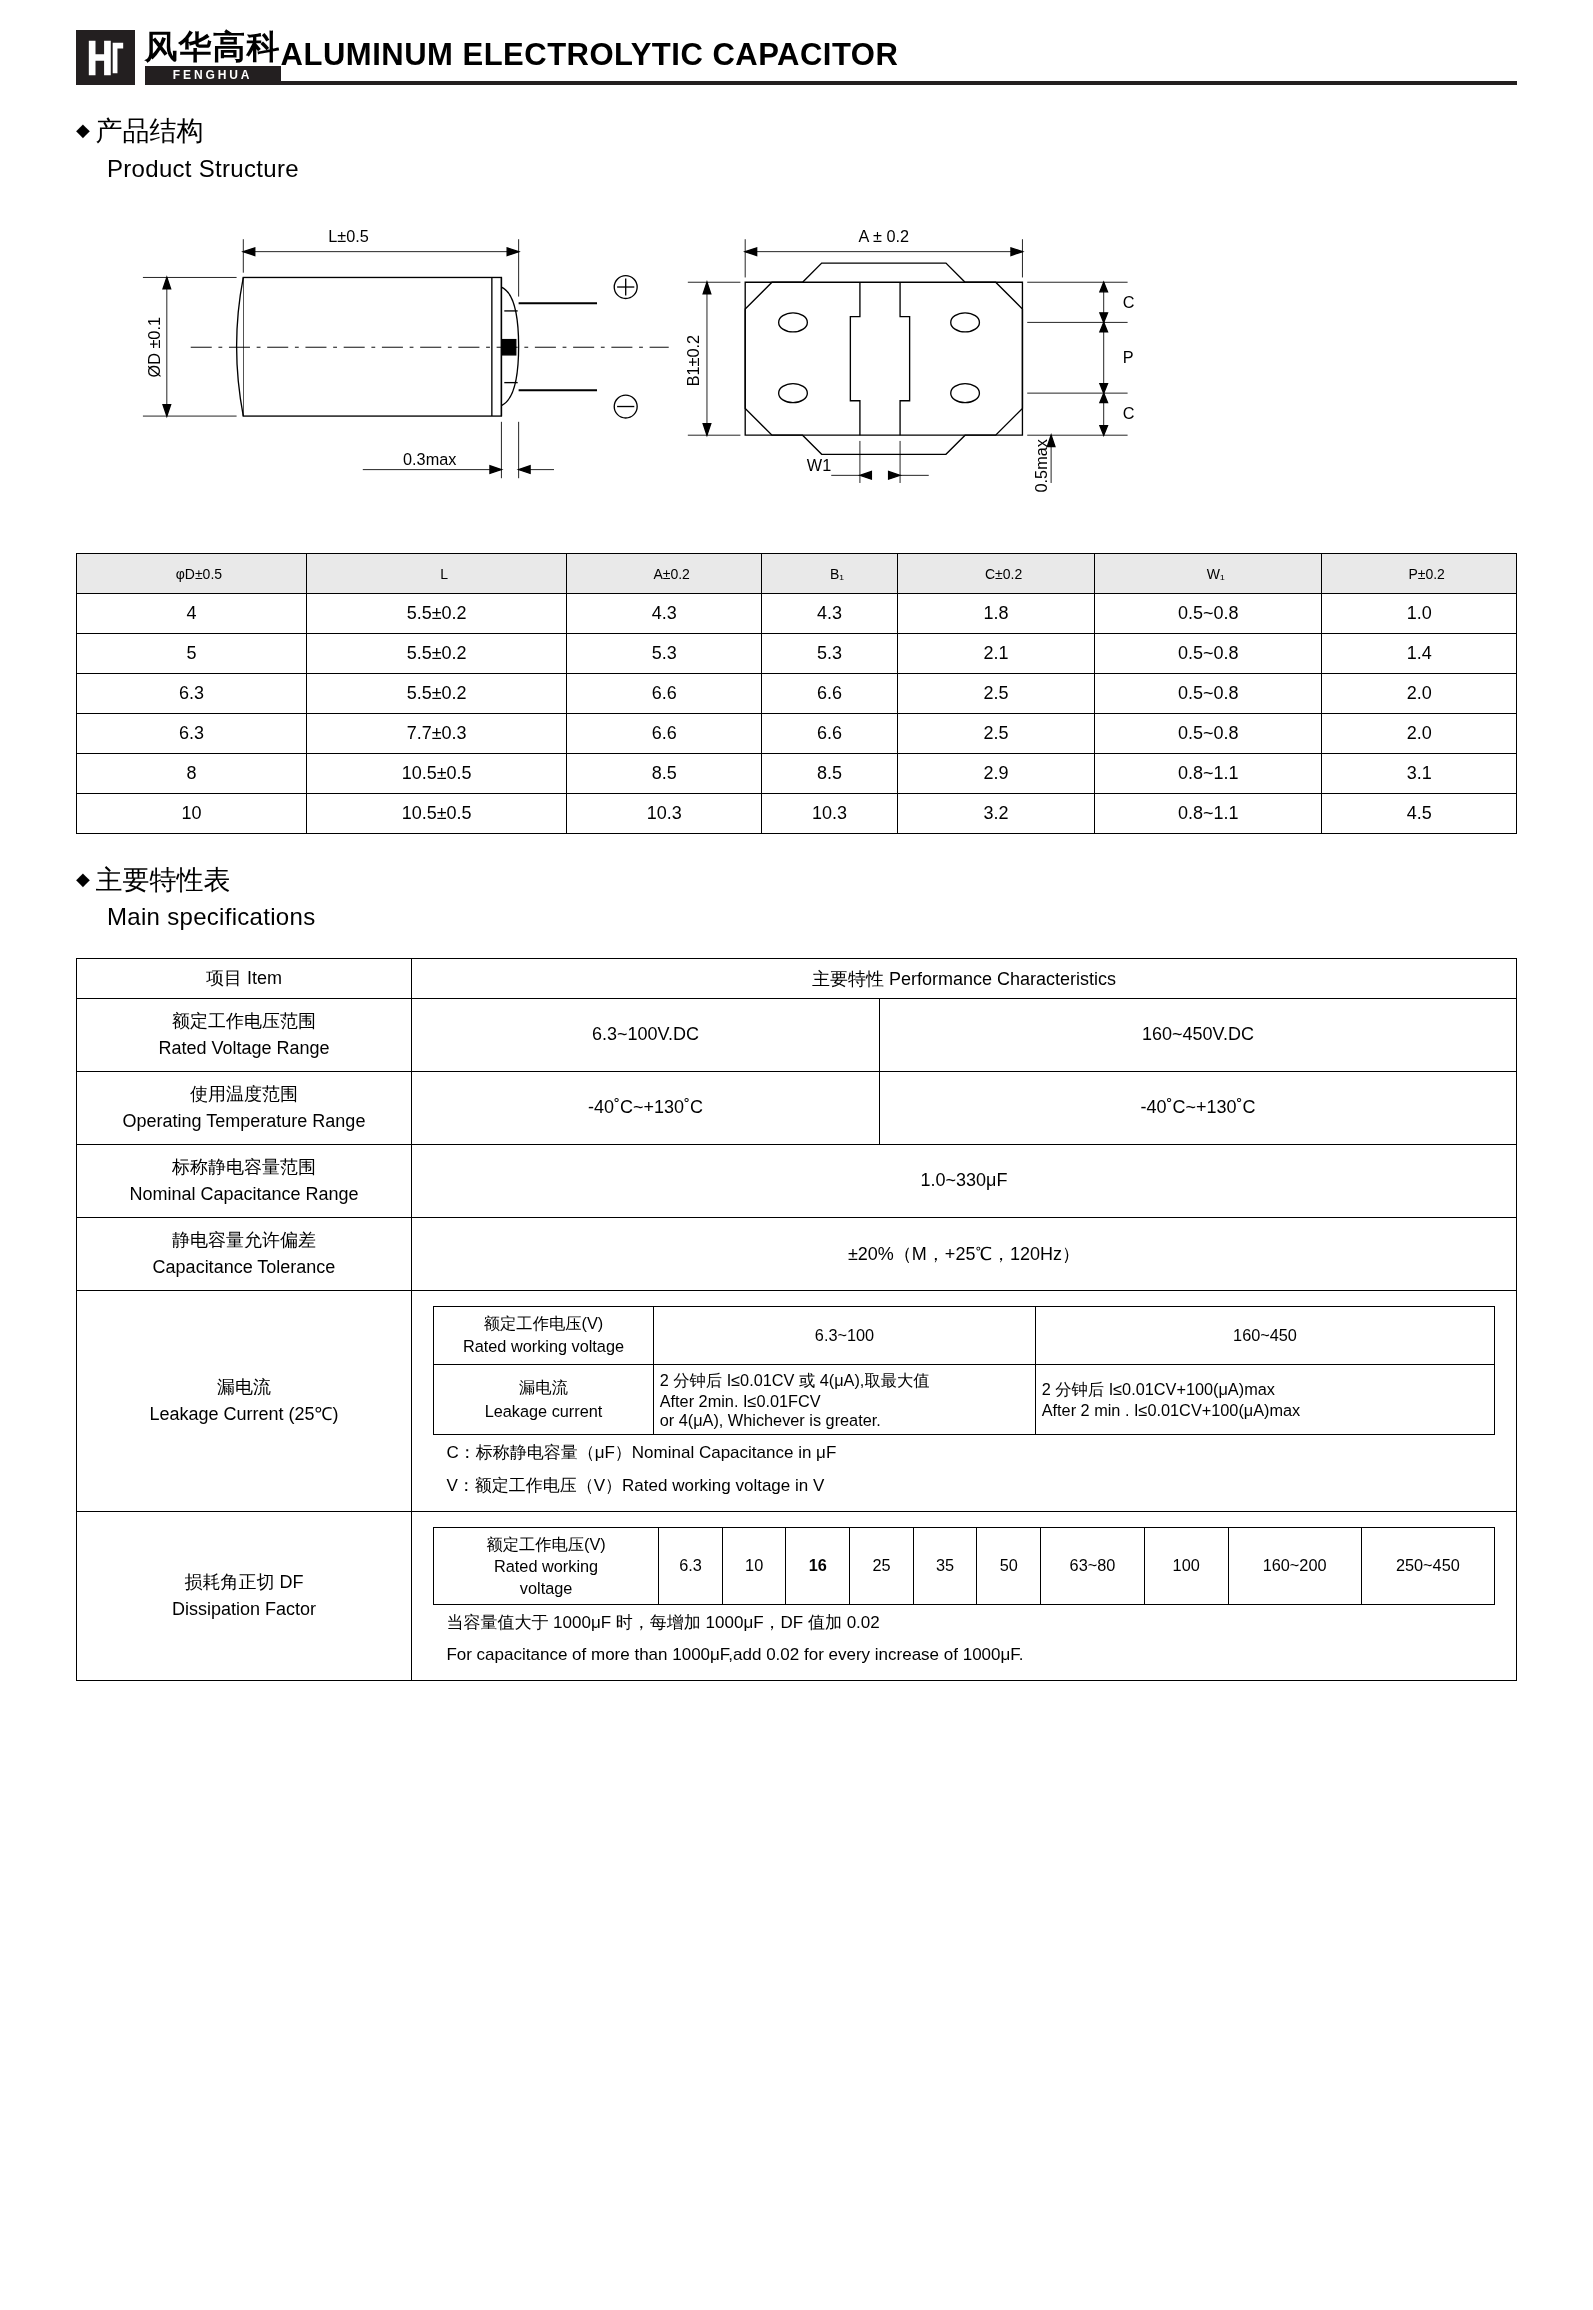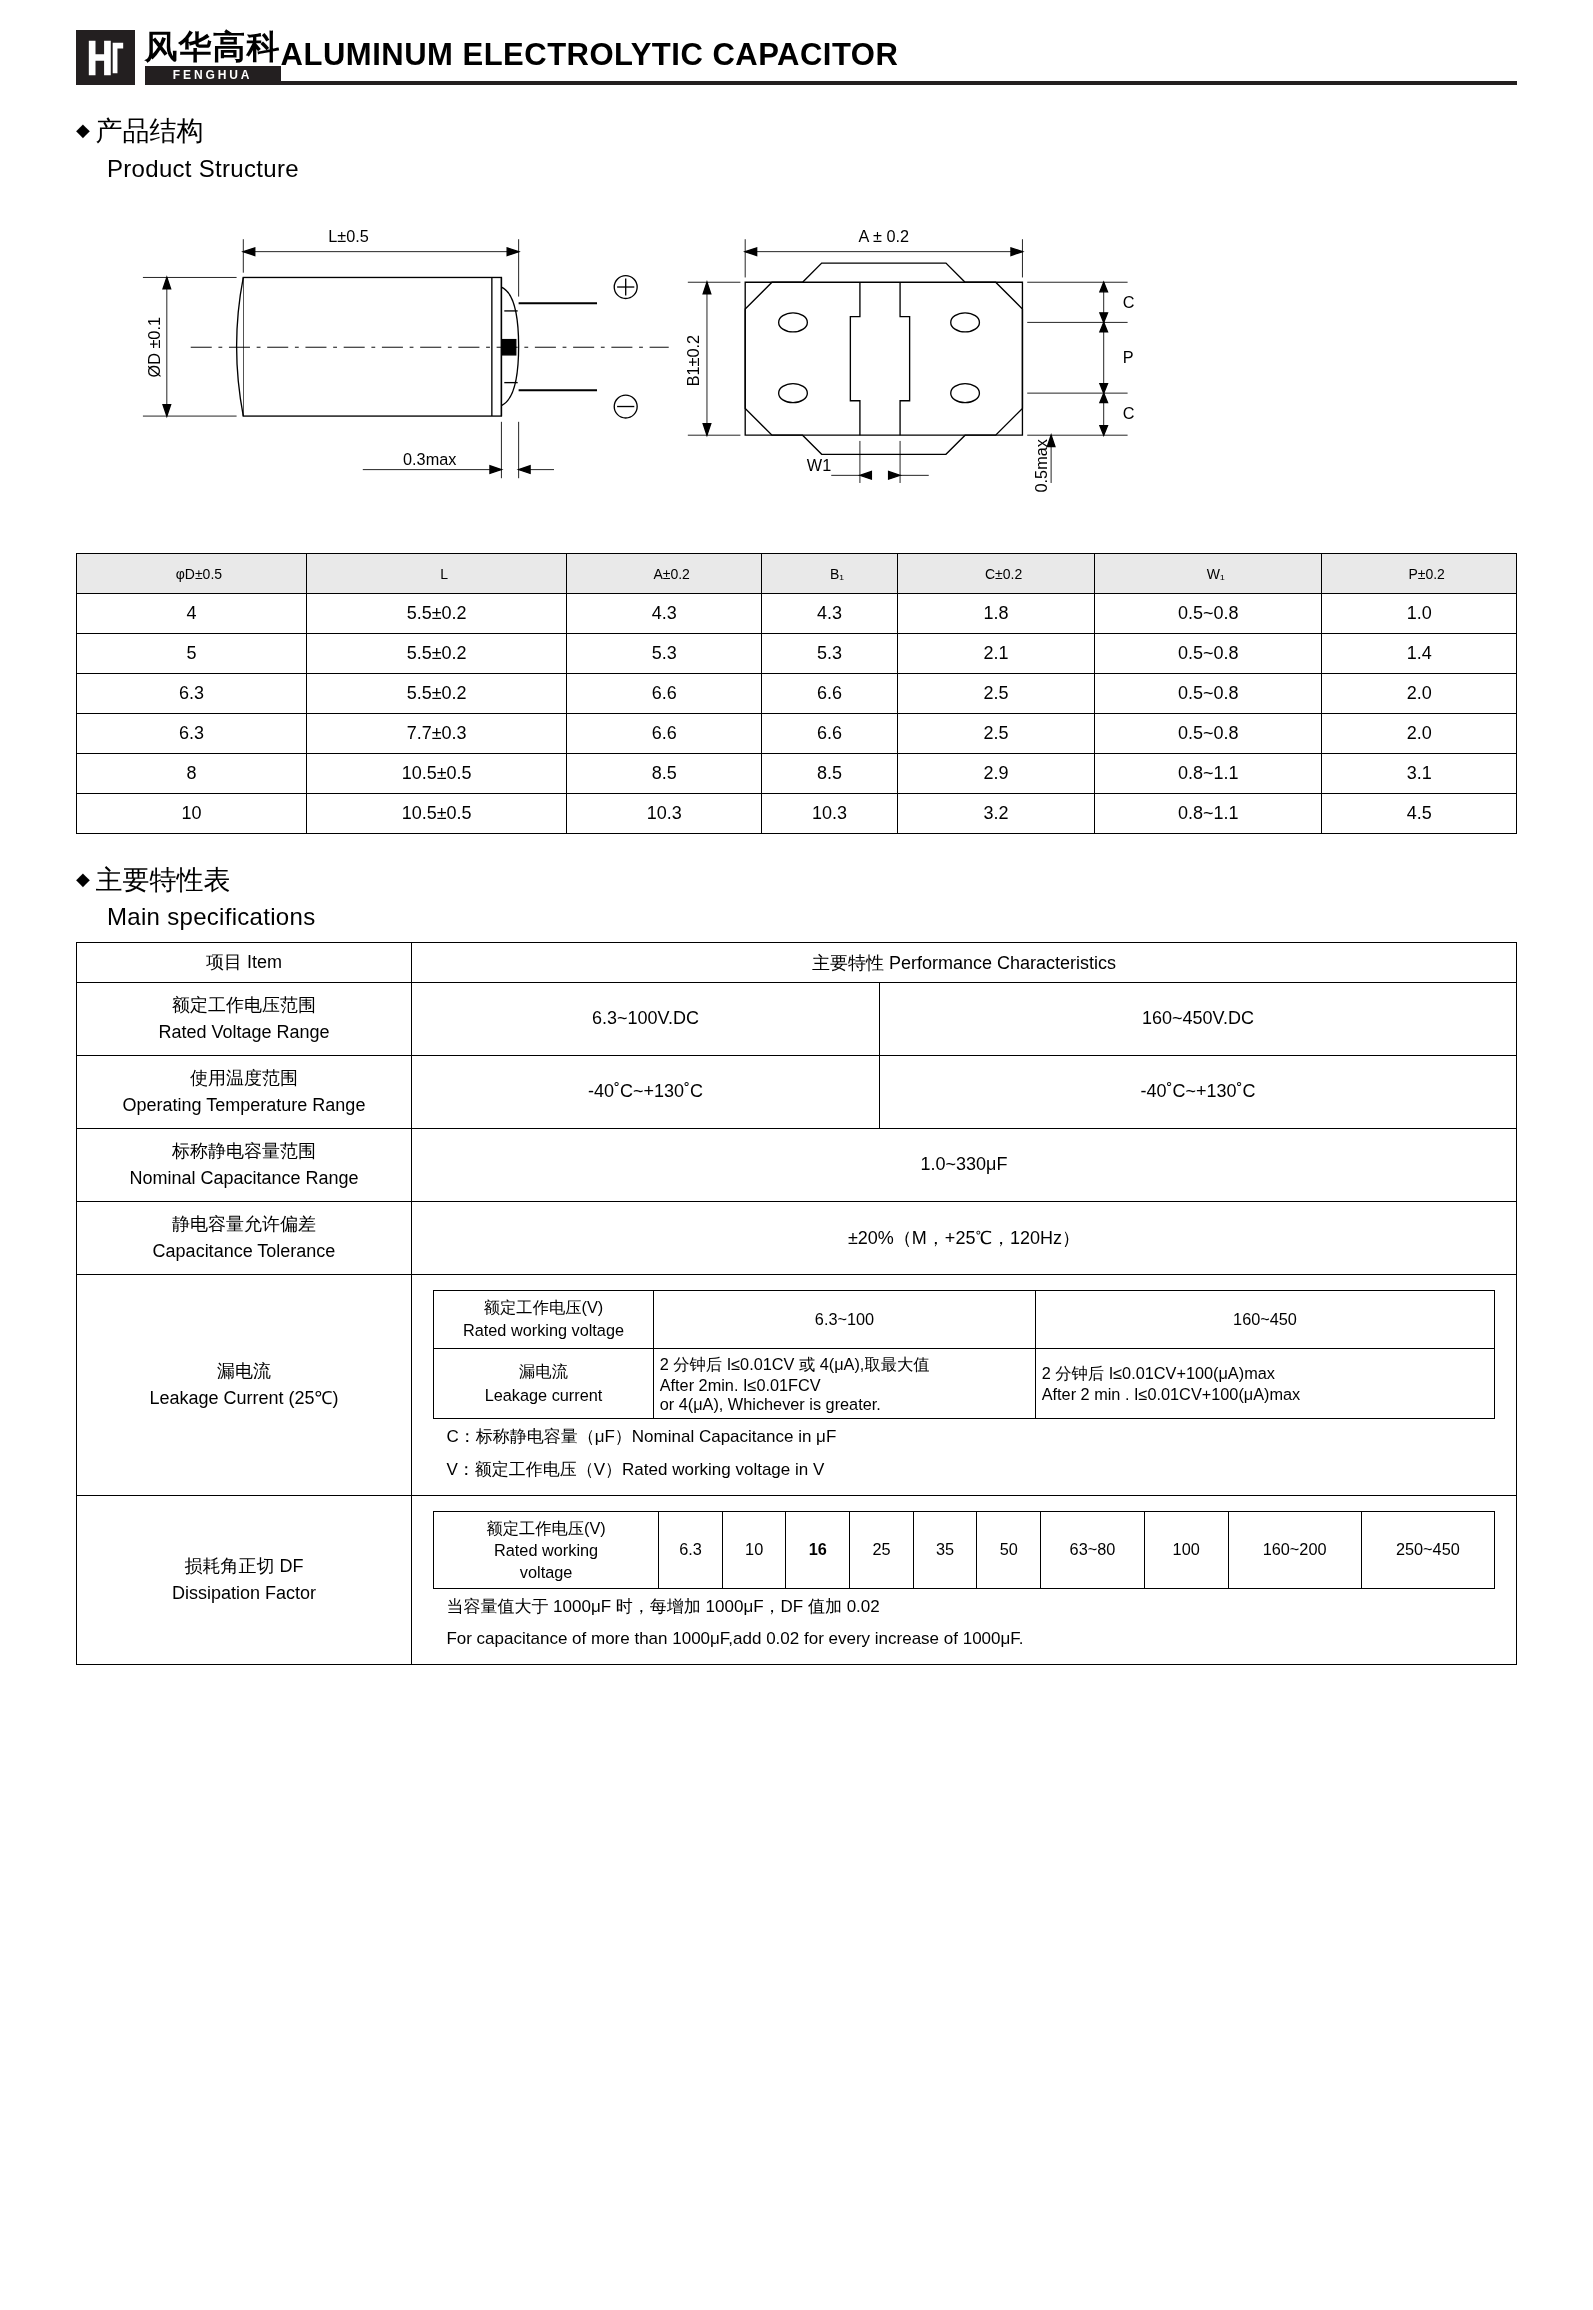--- a/index.html
+++ b/index.html
@@ -46,21 +46,21 @@
   .drawing svg { display:block; }
 
   
   table { border-collapse:collapse; }
   .dim-table { width:100%; margin-top:13.4px; }
   .dim-table th, .dim-table td {
     border:1px solid #000; text-align:center; font-size:18px; height:40px;
   }
   .dim-table th { background:#e9e9e9; font-weight:normal; font-size:14px;padding-left:16px; }
 
-  .spec-table { width:100%; margin-top:11px; }
+  .spec-table { width:100%; margin-top:27px; }
   .spec-table td { border:1px solid #000; font-size:18px; padding:5.7px 7.6px; vertical-align:middle; }
   .spec-table td.center { text-align:center; }
   .spec-table .item-cell { width:335px; text-align:center; line-height:1.5; }
   .cn { font-size:18px; }
   .en { font-size:18px; }
   .sub-table { width:100%; border-collapse:collapse; }
   .sub-table td { border:1px solid #000; font-size:16.3px; padding:4.8px 5.7px; }
   .note { font-size:17px; padding:3.8px 0 1.9px 13.4px; line-height:1.6; }
   .leak-left { width:220px; text-align:center; line-height:1.45; }
   .df-left { width:191px; text-align:center; line-height:1.35; font-size:16.3px; }

